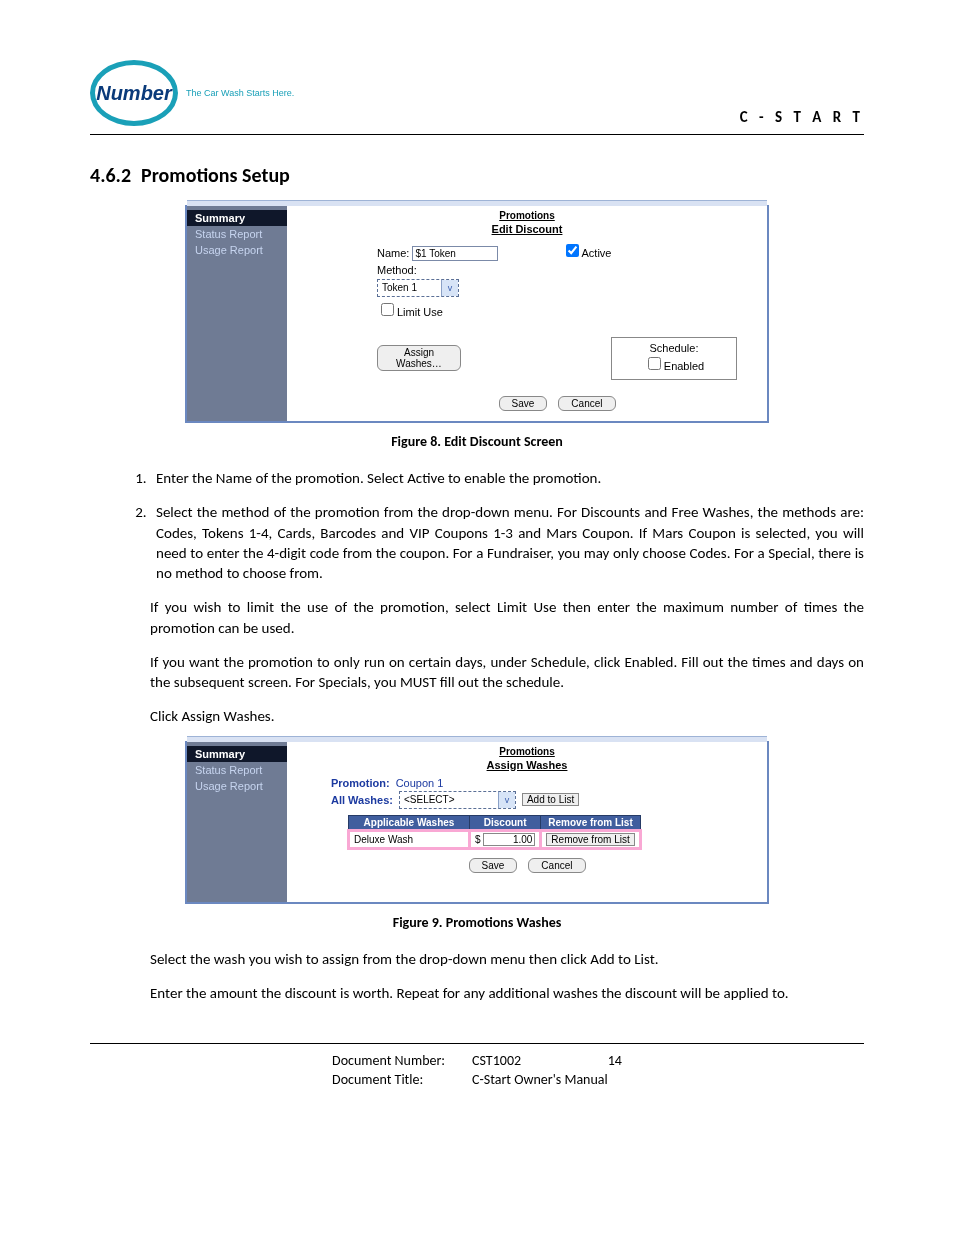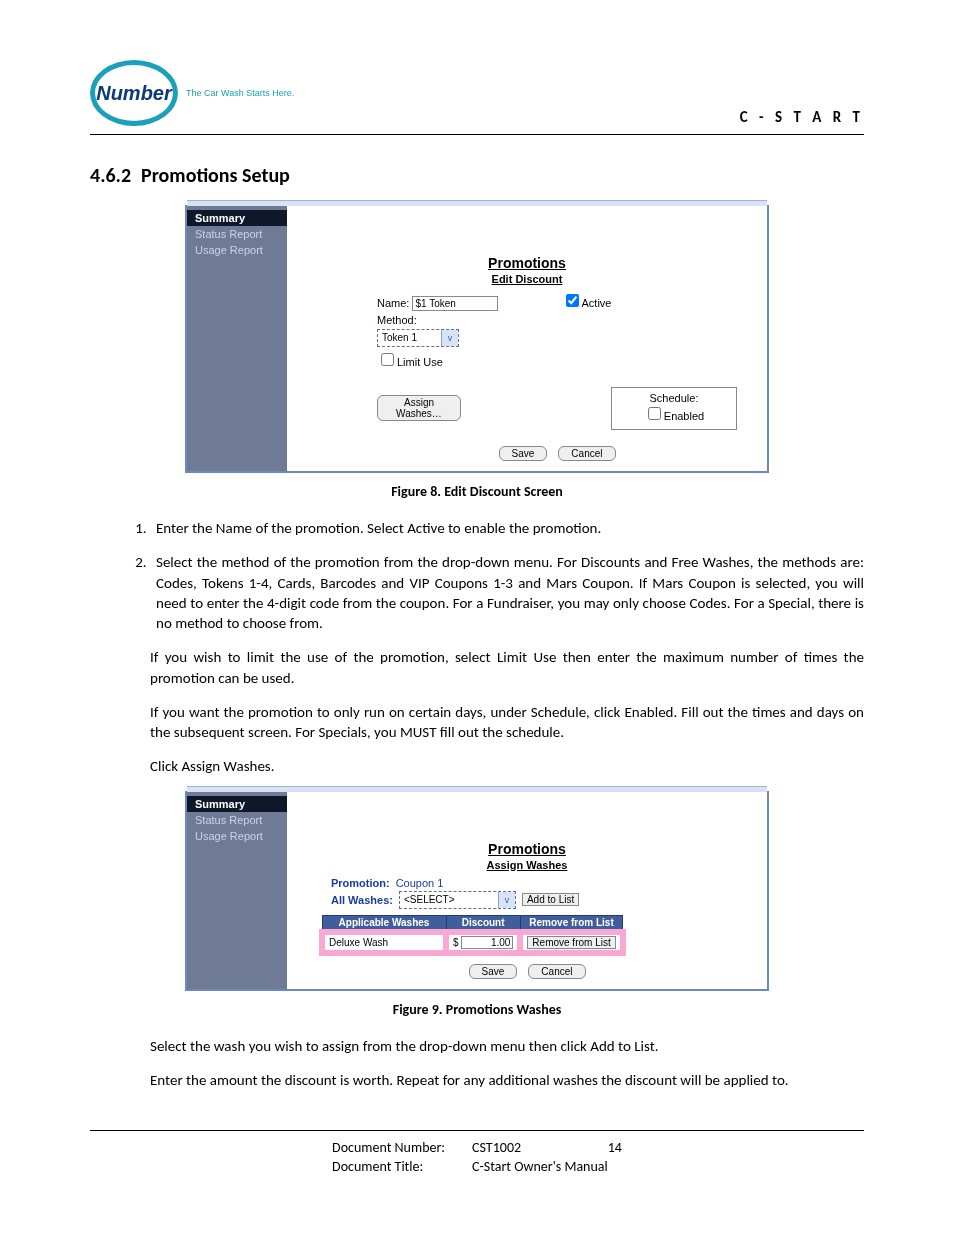--- a/index.html
+++ b/index.html
@@ -96,25 +96,24 @@
     font-weight: bold;
   }
   .main {
     flex: 1;
     background: #fff;
     padding: 4px 0 10px 0;
   }
   .ui-title {
     text-align: center;
     font-weight: bold;
-    font-size: 14px;
+    font-size: 10px;
     text-decoration: underline;
     margin-bottom: 2px;
     color: #000;
-    margin-top: 45px;
   }
   .ui-sub {
     text-align: center;
     font-weight: bold;
     font-size: 11px;
     text-decoration: underline;
     margin-bottom: 6px;
   }
   .form-area {
     padding: 0 30px 0 90px;
@@ -209,21 +208,21 @@
   .tbl th {
     background: #405e9e;
     color: #fff;
     font-weight: bold;
     padding: 1px 6px;
     border: 1px solid #263b66;
     font-size: 10px;
     text-align: center;
   }
   .tbl td {
-    border: 6px solid #f9a8d4;
+    border: 3px solid #f9a8d4;
     padding: 1px 4px;
     background: #fff;
   }
   .disc-input {
     width: 46px;
     text-align: right;
     border: 1px solid #888;
     font-size: 10px;
     padding: 0 2px;
   }
@@ -333,21 +332,21 @@
       </div>
       <div class="form-row2">
         <span class="blue-lbl">All Washes:</span>
         <span class="sel-wrap">
           <span class="sel-text" style="min-width:90px">&lt;SELECT&gt;</span>
           <span class="sel-arrow">v</span>
         </span>
         <button class="addlist-btn">Add to List</button>
       </div>
 
-      <div class="form-row2" style="padding-left:32px">
+      <div class="form-row2" style="padding-left:60px">
         <table class="tbl">
           <tbody>
               <tr>
             <th>Applicable Washes</th>
             <th>Discount</th>
             <th>Remove from List</th>
           </tr>
           <tr>
             <td style="min-width:110px">Deluxe Wash</td>
             <td>

